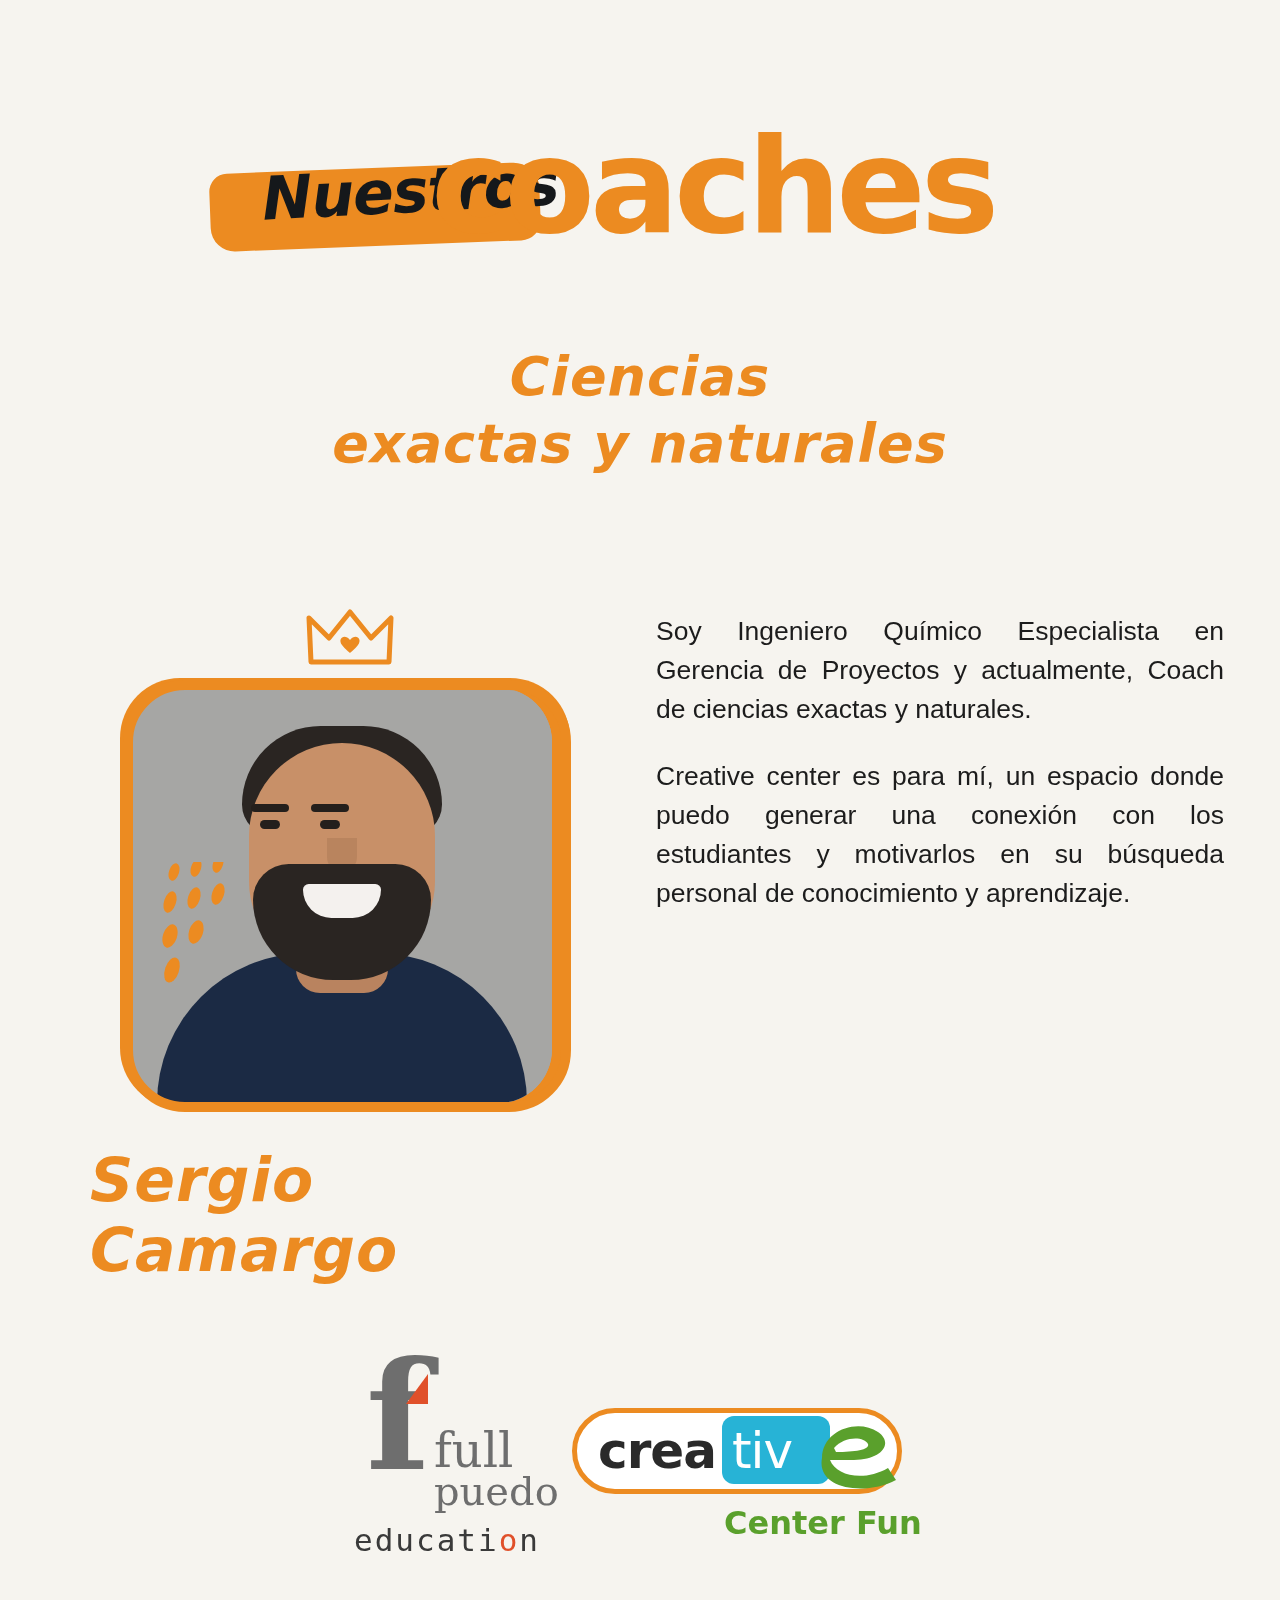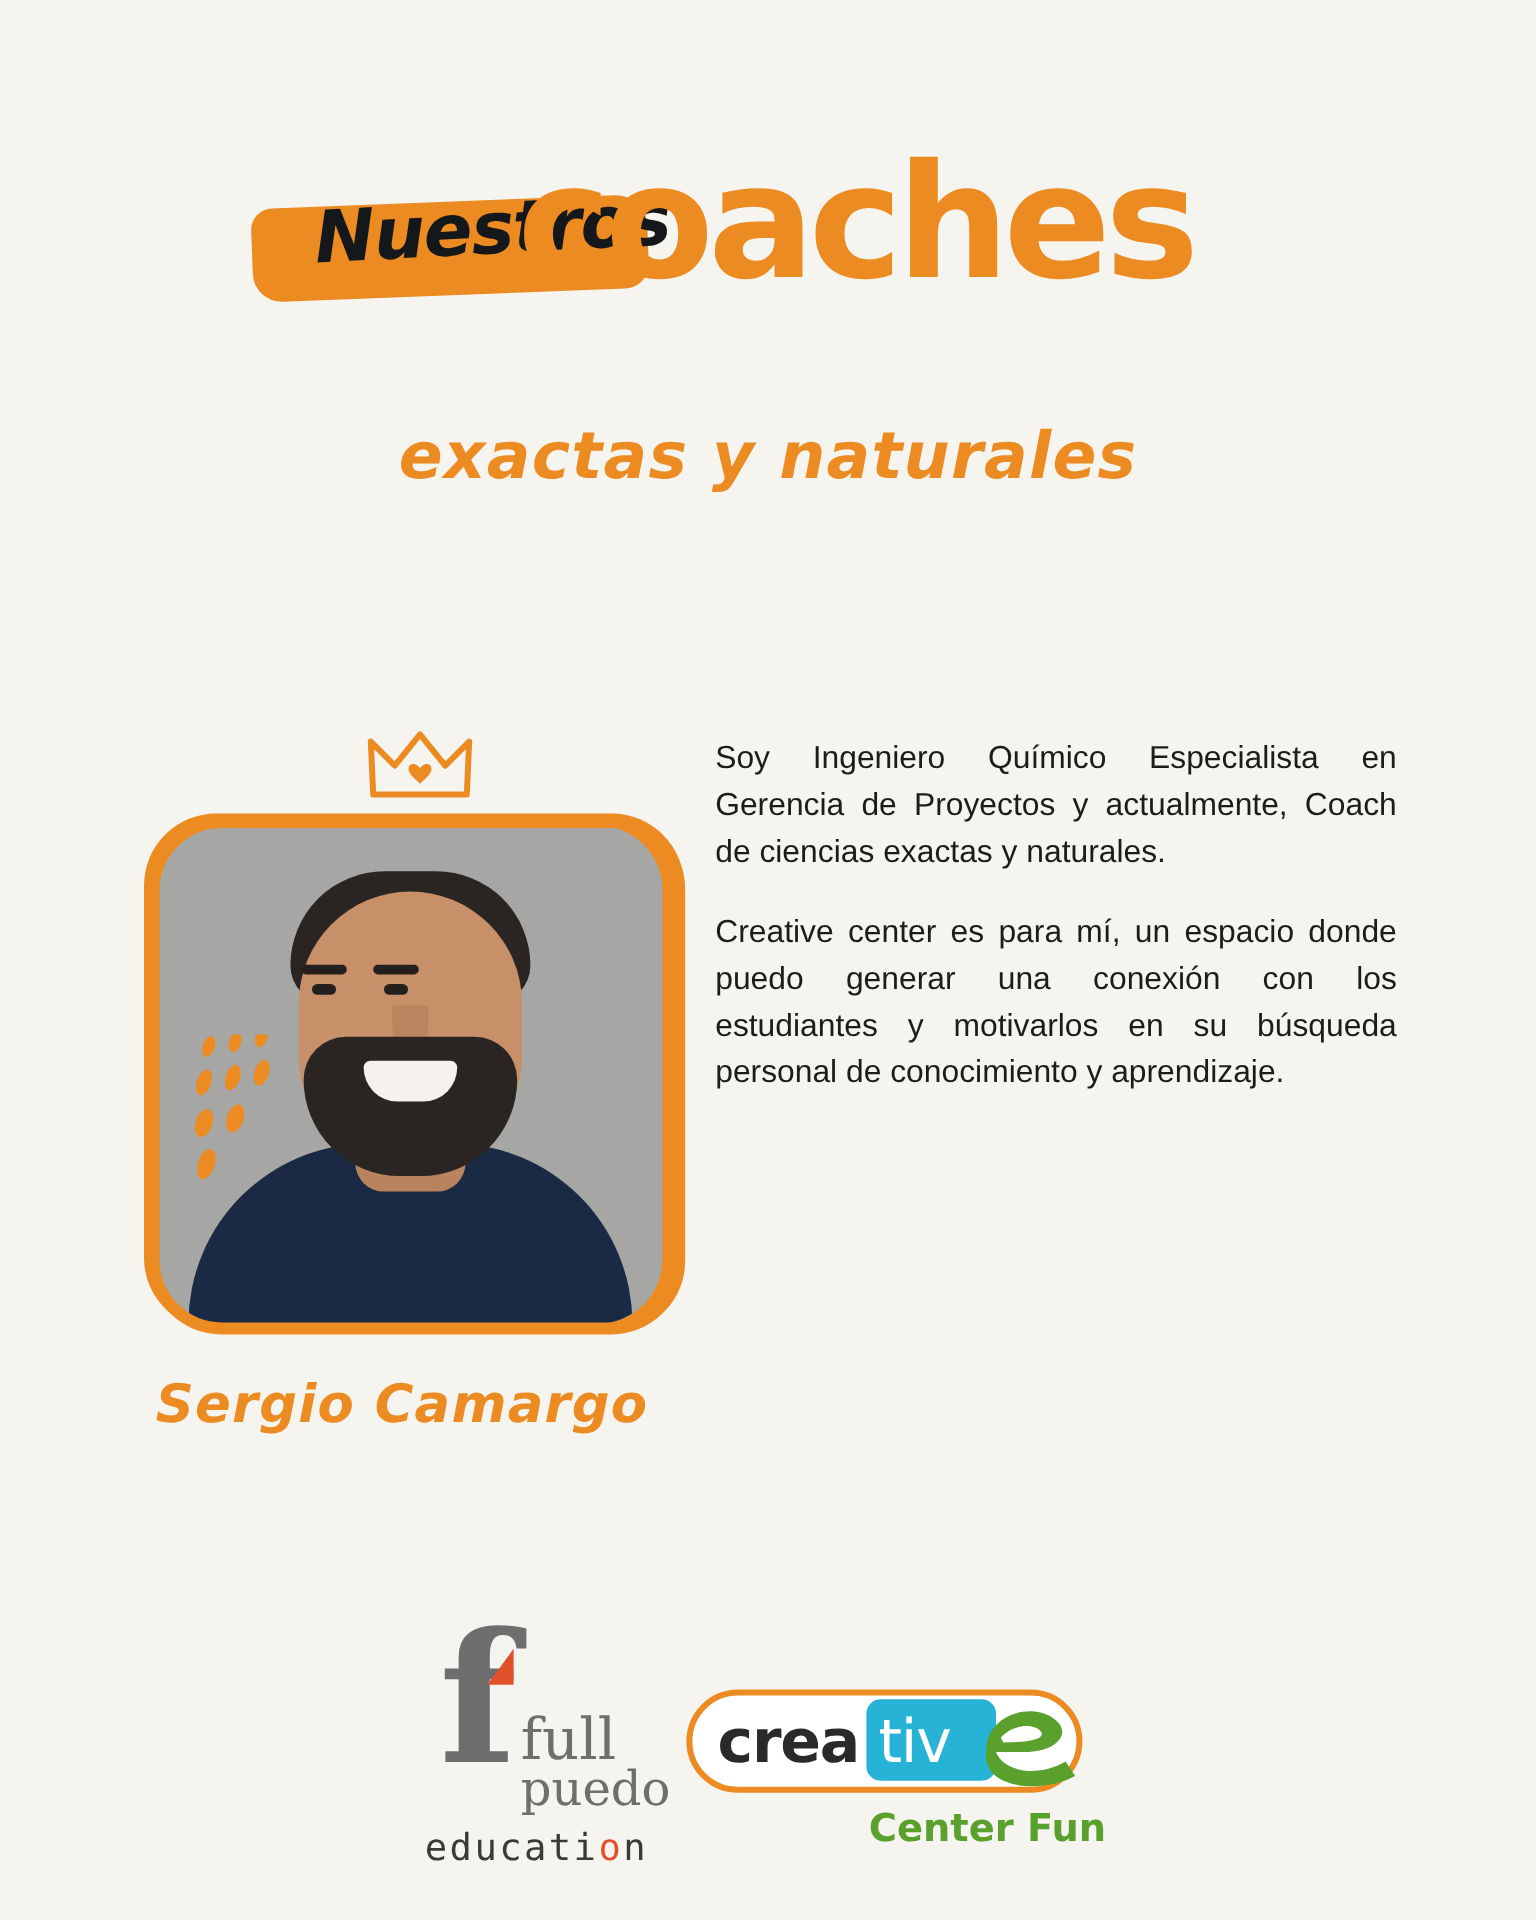--- a/index.html
+++ b/index.html
@@ -227,33 +227,33 @@
     top: 262px;
     width: 80px;
     height: 130px;
     z-index: 4;
   }
   .coach-name {
     position: absolute;
     left: 0;
     top: 545px;
     width: 490px;
-    text-align: center;
+    text-align: left;
     color: #ec8b21;
     font-family: "DejaVu Sans", sans-serif;
-    font-size: 44px;
+    font-size: 60px;
     font-style: italic;
     font-weight: bold;
     letter-spacing: 1px;
   }
 
   
   .bio {
     position: absolute;
-    left: 596px;
+    left: 656px;
     top: 612px;
     width: 568px;
     color: #1c1c1c;
     font-family: "Liberation Sans", sans-serif;
     font-size: 26.5px;
     line-height: 39px;
     text-align: justify;
   }
   .bio p { margin: 0 0 28px 0; }
   .bio p:last-child { margin-bottom: 4px; }
@@ -387,20 +387,21 @@
 </head>
 <body>
 
 <div class="header">
   <div class="header-brush"></div>
   <div class="header-word-1">Nuestros</div>
   <div class="header-word-2">coaches</div>
 </div>
 
 <div class="subtitle">
+  <div class="subtitle-line-1">Ciencias</div>
   <div class="subtitle-line-2">exactas y naturales</div>
 </div>
 
 <div class="photo-block">
 
   <svg class="crown" viewBox="0 0 90 60">
     <path d="M6 54 L4 10 L24 30 L45 4 L66 30 L86 10 L84 54 Z" fill="none" stroke="#ec8b21" stroke-width="5" stroke-linejoin="round" stroke-linecap="round"></path>
     <path d="M45 32 c-5 -7 -13 -2 -8 5 c3 4 8 8 8 8 c0 0 5 -4 8 -8 c5 -7 -3 -12 -8 -5 z" fill="#ec8b21"></path>
   </svg>
 

